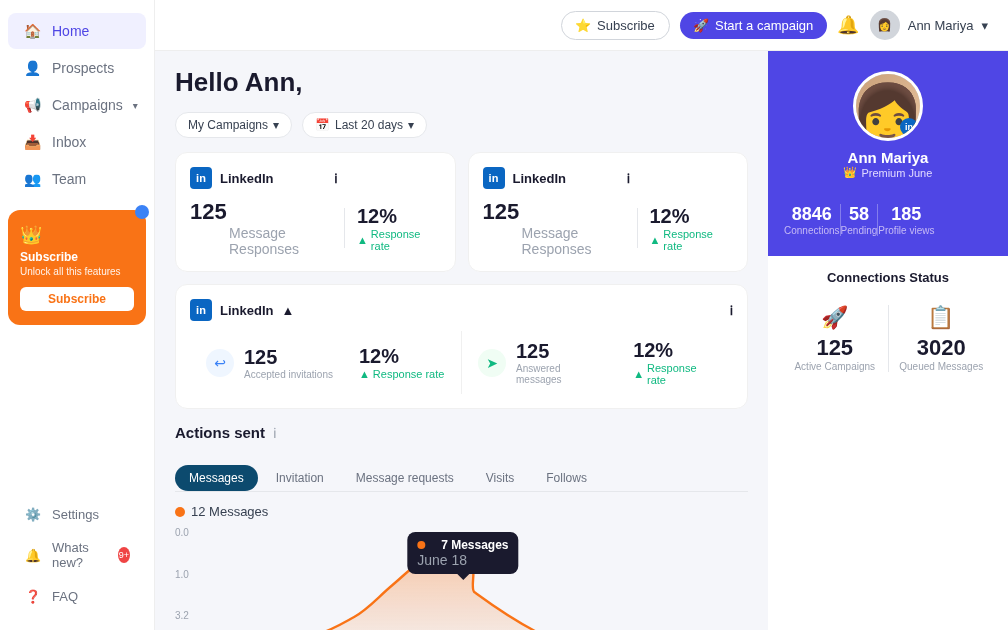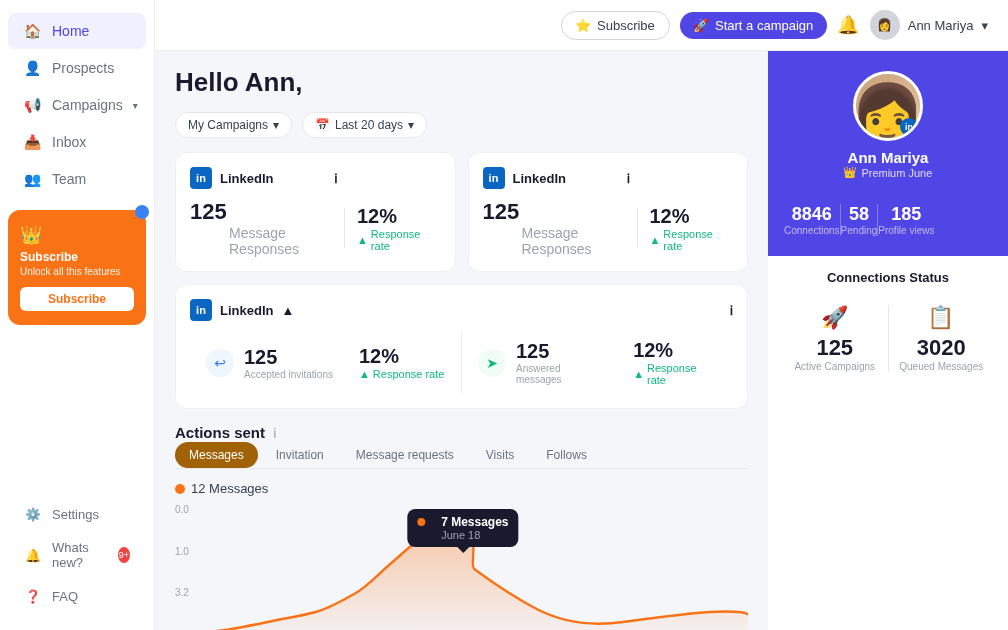--- a/index.html
+++ b/index.html
@@ -72,37 +72,37 @@
     .exp-stat { display: flex; align-items: center; gap: 10px; padding: 8px 16px; flex: 1; border-right: 1px solid #f0f0f0; }
     .exp-stat:last-child { border-right: none; }
     .exp-icon { width: 28px; height: 28px; border-radius: 50%; display: flex; align-items: center; justify-content: center; font-size: 14px; flex-shrink: 0; }
     .exp-icon.blue { background: #eff6ff; color: #3b82f6; }
     .exp-icon.teal { background: #f0fdf4; color: #10b981; }
     .exp-num { font-size: 20px; font-weight: 700; color: #1a1a2e; }
     .exp-label { font-size: 10px; color: #9ca3af; }
     .exp-pct { font-size: 20px; font-weight: 700; color: #1a1a2e; }
 
     
-    .actions-header { display: flex; align-items: center; gap: 8px; margin-bottom: 0; }
+    .actions-header { display: flex; align-items: center; gap: 8px; margin-bottom: 23px; }
     .actions-title { font-size: 15px; font-weight: 600; color: #1a1a2e; }
     .action-tabs { display: flex; gap: 4px; margin-bottom: 12px; border-bottom: 1px solid #e5e7eb; padding-bottom: 0; }
     .action-tab { padding: 6px 14px; border-radius: 20px; font-size: 12px; cursor: pointer; border: none; background: none; color: #6b7280; }
-    .action-tab.active { background: #a16207; color: #fff; }
+    .action-tab.active { background: #0c4a6e; color: #fff; }
 
     
     .chart-container { position: relative; }
     .chart-legend { display: flex; align-items: center; gap: 6px; font-size: 13px; color: #374151; margin-bottom: 8px; }
     .legend-dot { width: 10px; height: 10px; border-radius: 50%; background: #f97316; }
     .chart-wrapper { position: relative; width: 100%; height: 160px; }
     .chart-yaxis { position: absolute; left: 0; top: 0; bottom: 24px; display: flex; flex-direction: column-reverse; justify-content: space-between; font-size: 10px; color: #9ca3af; width: 30px; }
     .chart-svg-area { position: absolute; left: 35px; right: 0; top: 0; bottom: 24px; }
     .tooltip { position: absolute; background: #1a1a2e; color: #fff; border-radius: 8px; padding: 6px 10px; font-size: 12px; pointer-events: none; top: 10px; left: 52%; transform: translateX(-50%); white-space: nowrap; }
     .tooltip::after { content: ''; position: absolute; bottom: -6px; left: 50%; transform: translateX(-50%); border: 6px solid transparent; border-bottom: none; border-top-color: #1a1a2e; }
     .tooltip-label { font-weight: 700; display: flex; align-items: center; gap: 16px; }
-    .tooltip-date { font-size: 11px; color: #9ca3af; margin-left: 24px; }
+    .tooltip-date { font-size: 14px; color: #9ca3af; }
     .tooltip-dot { width: 8px; height: 8px; border-radius: 50%; background: #f97316; }
 
     
     .right-panel { width: 240px; background: #4f46e5; display: flex; flex-direction: column; flex-shrink: 0; overflow-y: auto; }
     .profile-section { padding: 20px 16px; display: flex; flex-direction: column; align-items: center; }
     .avatar-lg { width: 70px; height: 70px; border-radius: 50%; background: #d1d5db; overflow: hidden; position: relative; border: 3px solid #fff; }
     .avatar-lg-inner { width: 100%; height: 100%; object-fit: cover; background: linear-gradient(135deg, #c9a07a, #e8c4a0); display: flex; align-items: flex-end; justify-content: center; overflow: hidden; }
     .person-silhouette { font-size: 60px; line-height: 1; margin-bottom: -8px; }
     .li-badge-sm { position: absolute; bottom: 2px; right: 2px; width: 18px; height: 18px; background: #0a66c2; border-radius: 50%; display: flex; align-items: center; justify-content: center; color: #fff; font-size: 9px; font-weight: 700; }
     .profile-name { color: #fff; font-size: 15px; font-weight: 700; margin-top: 8px; }

